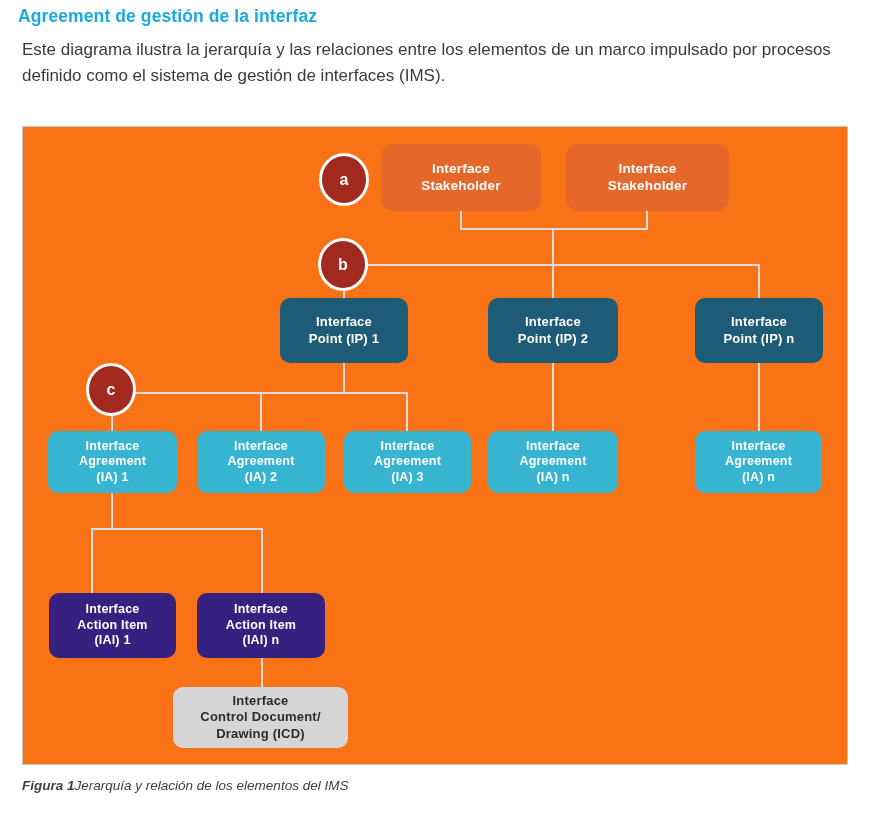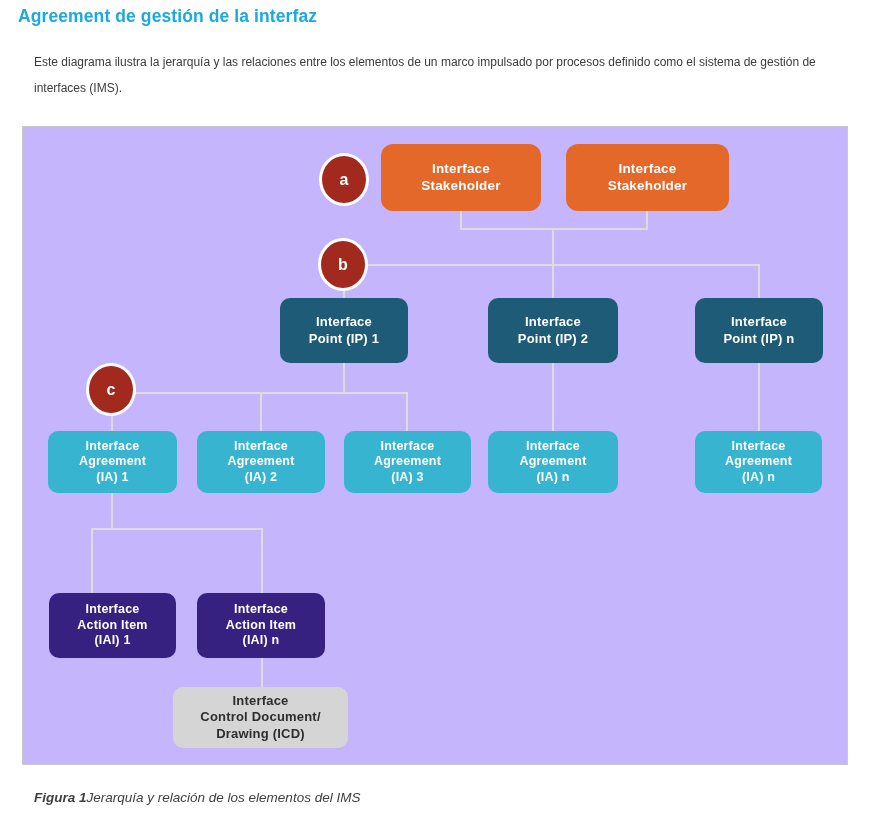--- a/index.html
+++ b/index.html
@@ -1,36 +1,36 @@
 <!DOCTYPE html>
 <html><head>
 <meta charset="utf-8">
 <style>
   html,body{margin:0;padding:0;background:#ffffff;}
   .page{position:relative;width:871px;height:816px;background:#ffffff;overflow:hidden;
         font-family:"Liberation Sans",sans-serif;}
   .title{position:absolute;left:18px;top:6px;margin:0;font-size:17.5px;font-weight:bold;
          color:#1aa9e1;letter-spacing:0.1px;}
-  .intro{position:absolute;left:18px;top:33px;margin:16px;width:832px;font-size:12px;
+  .intro{position:absolute;left:18px;top:33px;margin:4px;width:832px;font-size:17px;
          line-height:26px;color:#3b3b3b;}
   .diagram{position:absolute;left:22px;top:126px;width:826px;height:639px;
-           border:1px solid #c9c9c9;background:#c4b5fd;box-sizing:border-box;padding-left:32px;}
+           border:1px solid #c9c9c9;background:#f97316;box-sizing:border-box;padding-left:32px;}
   .conn{position:absolute;background:#dcdcdc;}
   .node{position:absolute;display:flex;align-items:center;justify-content:center;
         text-align:center;color:#ffffff;font-weight:bold;white-space:pre-line;
         line-height:1.25;letter-spacing:0.2px;border-radius:10px;}
   .st  {background:#e5682b;border-radius:12px;font-size:13.5px;}
   .ip  {background:#1e5b76;font-size:13px;}
   .ia  {background:#36b4d0;font-size:12.5px;}
   .iai {background:#372180;font-size:12.5px;}
   .icd {background:#d5d5d5;color:#2d2d2d;font-size:13px;}
   .marker{position:absolute;width:44px;height:47px;border-radius:50%;background:#a1291e;
           color:#ffffff;display:flex;align-items:center;justify-content:center;
           font-size:16px;font-weight:bold;box-shadow:0 0 0 3px #ffffff;}
-  .caption{position:absolute;left:22px;top:778px;margin:12px;font-size:13.5px;
+  .caption{position:absolute;left:22px;top:778px;margin:0;font-size:13.5px;
            font-style:italic;color:#3f3f3f;}
   .caption .cap-label{font-weight:bold;}
 </style>
 </head>
 <body>
 
 <div class="page">
 
   <h1 class="title">Agreement de gestión de la interfaz</h1>
   <p class="intro">Este diagrama ilustra la jerarquía y las relaciones entre los elementos de un marco impulsado por procesos definido como el sistema de gestión de interfaces (IMS).</p>

